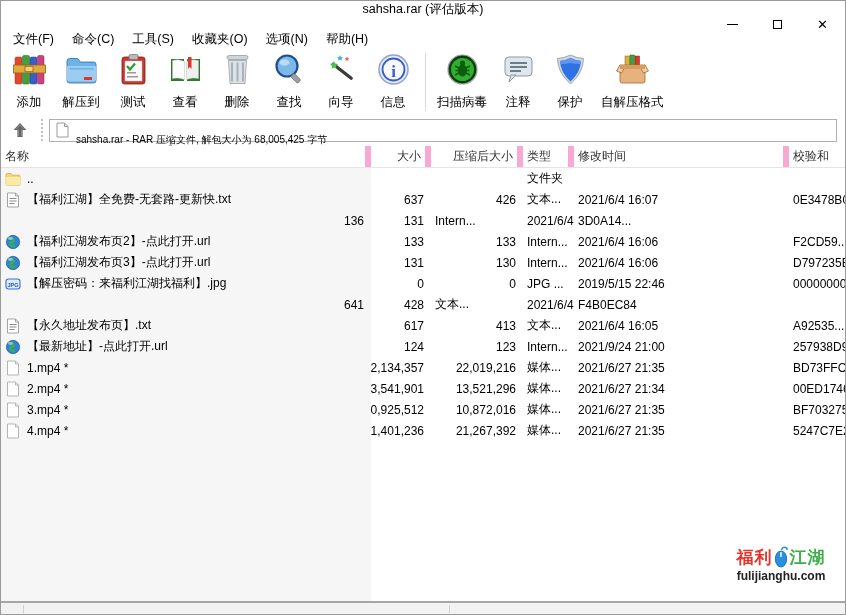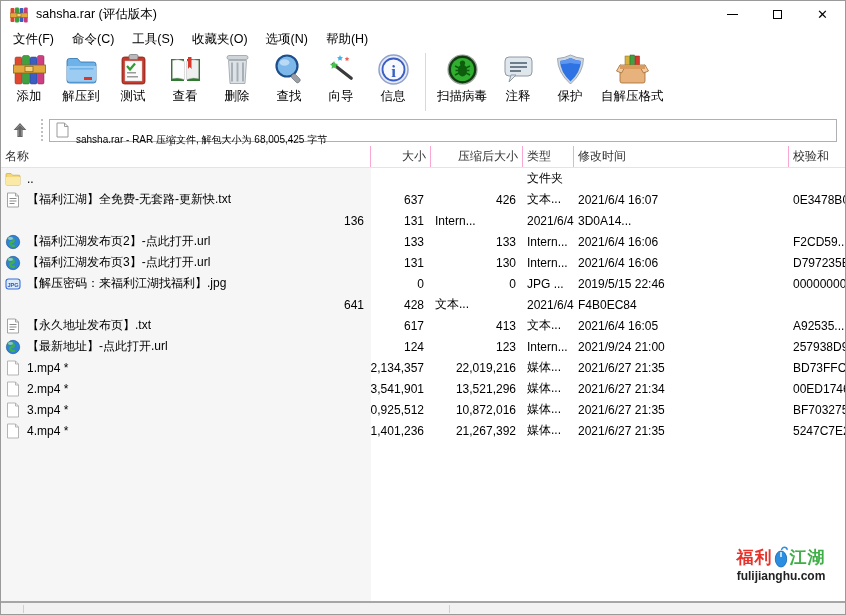--- a/index.html
+++ b/index.html
@@ -3,50 +3,50 @@
 <meta charset="utf-8">
 <style>
   * { margin:0; padding:0; box-sizing:border-box; }
   html,body { width:846px; height:615px; overflow:hidden; }
   body {
     font-family:"Liberation Sans","DejaVu Sans",sans-serif;
     background:#fff; color:#000; position:relative;
     border:1px solid #9a9a9a;
   }
   
-  .titlebar { height:27px; display:flex; align-items:center; background:#fff; }
+  .titlebar { height:27px; display:flex; align-items:center; background:#fff;flex-direction:column; }
   .titlebar .appicon { width:18px; height:16px; margin:0 8px 0 9px; }
   .titlebar .title { font-size:12.5px; }
   .win-controls { margin-left:auto; display:flex; height:100%; }
   .win-btn { width:45px; height:100%; display:flex; align-items:center; justify-content:center; cursor:default; }
   .glyph-min { width:11px; border-top:1px solid #000; display:inline-block; }
   .glyph-max { width:9px; height:9px; border:1px solid #000; display:inline-block; }
   .glyph-close { font-size:13px; line-height:1; }
   
   .menubar { height:22px; display:flex; align-items:center; padding-left:3px; }
   .menu-item { font-size:12.5px; padding:2px 9px; cursor:default; }
   
   .toolbar { height:64px; display:flex; align-items:flex-start; padding:2px 0 0 2px; position:relative; }
   .tool-btn { display:flex; flex-direction:column; align-items:center; justify-content:flex-start;
               min-width:52px; padding:1px 5px; cursor:default; }
   .tool-btn svg { width:33px; height:33px; }
-  .tool-label { font-size:12.5px; margin-top:2px; white-space:nowrap; }
+  .tool-label { font-size:12.5px; margin-top:8px; white-space:nowrap; }
   .tool-sep { width:1px; background:#d9d9d9; height:58px; margin:1px 6px 0 6px; }
   
   .addressbar { height:32px; display:flex; align-items:center; padding:0 8px 0 0; }
   .up-btn { width:30px; height:24px; display:flex; align-items:center; justify-content:center; margin-left:4px; }
   .drag-dots { height:22px; border-left:2px dotted #c0c0c0; margin:0 6px 0 6px; }
   .path-combo { flex:1; height:23px; border:1px solid #b0b0b0; background:#fff;
                 display:flex; align-items:center; padding:0 6px; gap:7px; }
   .path-combo .doc-ico { flex:0 0 auto; }
   .path-text { font-size:10px; white-space:nowrap; overflow:hidden;margin-top:19px; }
   
   .grid-cols { display:grid; grid-template-columns:370px 60px 92px 51px 215px 58px; }
   .hdr { height:22px; font-size:12px; color:#333; border-bottom:1px solid #e4e4e4; position:relative; }
-  .hdr .cell { display:flex; align-items:center; border-right:1px solid #f9a8d4; padding:0 4px; height:100%; position:relative; }
+  .hdr .cell { display:flex; align-items:center; border-right:6px solid #f9a8d4; padding:0 4px; height:100%; position:relative; }
   .hdr .cell:last-child { border-right:none; }
   .cell.r { justify-content:flex-end; }
   .sort-caret { position:absolute; top:-3px; left:168px; font-size:9px; color:#666; }
   .list-wrap { position:relative; height:434px; }
   .col-tint { position:absolute; left:0; top:0; width:370px; height:434px; background:#f6f6f6; }
   .filelist { position:relative; }
   .row { height:21px; font-size:12px; align-items:center; cursor:default; }
   .row .cell { padding:0 4px; white-space:nowrap; overflow:hidden; display:flex; align-items:center; height:100%; }
   .row .cell.r { justify-content:flex-end; padding-right:7px; }
   .row .c-name { padding-left:4px; gap:6px; }

